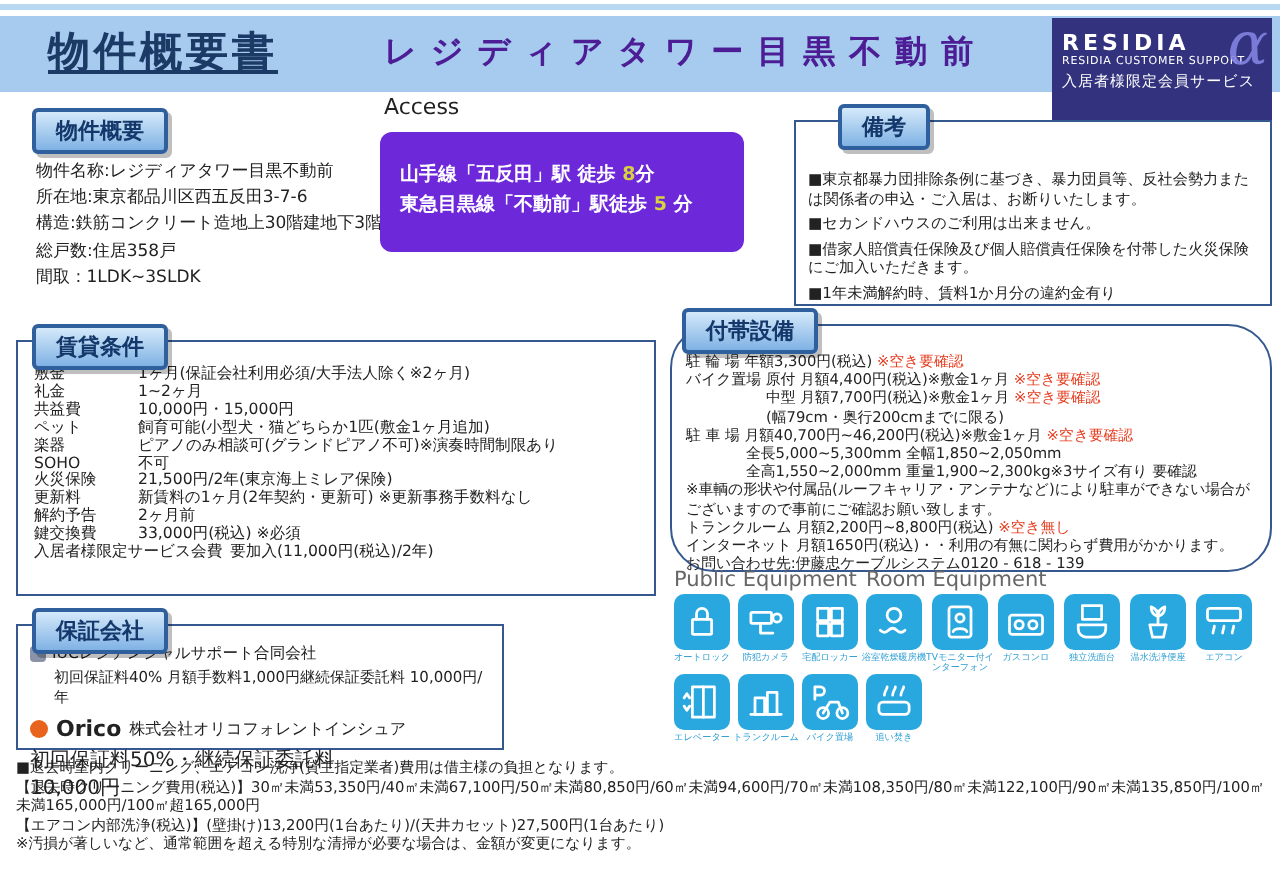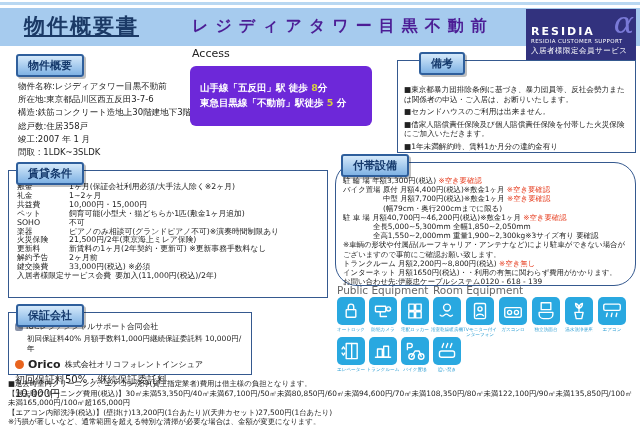--- a/index.html
+++ b/index.html
@@ -4,21 +4,21 @@
 <style>
   * { margin:0; padding:0; box-sizing:border-box; }
   html,body { width:640px; height:443px; background:#fff; font-family:"DejaVu Sans",sans-serif; overflow:hidden; position:relative; }
   .abs { position:absolute; }
 
   
   .topline { left:0; top:2px; width:640px; height:3px; background:#b9d8f2; }
   .headerbar { left:0; top:8px; width:640px; height:38px; background:#a6cbee; }
   .doc-title { left:24px; top:12px; font-size:21px; font-weight:bold; color:#1b3a66; text-decoration:underline; letter-spacing:2px; }
   .bldg-name { left:192px; top:16px; font-size:16px; font-weight:bold; color:#4c1d95; letter-spacing:7px; white-space:nowrap; }
-  .logobox { left:526px; top:9px; width:110px; height:56px; background:#32327e; color:#fff; padding:16px 5px; overflow:hidden; }
+  .logobox { left:526px; top:9px; width:110px; height:56px; background:#32327e; color:#fff; padding:6px 5px; overflow:hidden; }
   .logobox .brand { font-size:11px; letter-spacing:2px; font-weight:bold; }
   .logobox .sup { font-size:5.5px; letter-spacing:0.4px; }
   .logobox .svc { font-size:7.5px; margin-top:2px; letter-spacing:0.5px; }
   .logobox .alpha { position:absolute; right:2px; top:-4px; font-size:30px; font-style:italic; font-family:"DejaVu Serif",serif; color:rgba(130,130,225,0.9); }
 
   
   .tab { position:absolute; display:inline-block; padding:2px 10px; background:linear-gradient(#d5e9fa,#7fb2e4); border:2px solid #2f5f9c; border-radius:3px; color:#14386b; font-weight:bold; font-size:11px; box-shadow:2px 2px 0 rgba(0,0,0,0.25); z-index:5; white-space:nowrap; }
 
   
   .ovtext { left:18px; top:80px; width:180px; font-size:8.5px; line-height:13.2px; color:#222; overflow:hidden; }
@@ -76,21 +76,20 @@
   <div class="svc">入居者様限定会員サービス</div>
   <div class="alpha">α</div>
 </div>
 
 <div class="tab" style="left:16px; top:54px;">物件概要</div>
 <div class="abs ovtext">
   <div>物件名称:レジディアタワー目黒不動前</div>
   <div>所在地:東京都品川区西五反田3-7-6</div>
   <div>構造:鉄筋コンクリート造地上30階建地下3階</div>
   <div>総戸数:住居358戸</div>
-  <div>竣工:2007 年 1 月</div>
   <div>間取 : 1LDK~3SLDK</div>
 </div>
 
 <div class="abs access-title">Access</div>
 <div class="abs access-box">
   <div><span>山手線「五反田」駅 徒歩 </span><span class="min-num">8</span><span>分</span></div>
   <div><span>東急目黒線「不動前」駅徒歩 </span><span class="min-num">5</span><span> 分</span></div>
 </div>
 
 <div class="tab" style="left:419px; top:52px;">備考</div>
@@ -113,26 +112,26 @@
     </div>
   <div class="rrow">
       <span class="rlabel">共益費</span>
       <span class="rvalue">10,000円・15,000円</span>
     </div>
   <div class="rrow">
       <span class="rlabel">ペット</span>
       <span class="rvalue">飼育可能(小型犬・猫どちらか1匹(敷金1ヶ月追加)</span>
     </div>
   <div class="rrow">
+      <span class="rlabel">楽器</span>
+      <span class="rvalue">ピアノのみ相談可(グランドピアノ不可)※演奏時間制限あり</span>
+    </div>
+  <div class="rrow">
       <span class="rlabel">SOHO</span>
       <span class="rvalue">不可</span>
-    </div>
-  <div class="rrow">
-      <span class="rlabel">楽器</span>
-      <span class="rvalue">ピアノのみ相談可(グランドピアノ不可)※演奏時間制限あり</span>
     </div>
   <div class="rrow">
       <span class="rlabel">火災保険</span>
       <span class="rvalue">21,500円/2年(東京海上ミレア保険)</span>
     </div>
   <div class="rrow">
       <span class="rlabel">更新料</span>
       <span class="rvalue">新賃料の1ヶ月(2年契約・更新可) ※更新事務手数料なし</span>
     </div>
   <div class="rrow">

